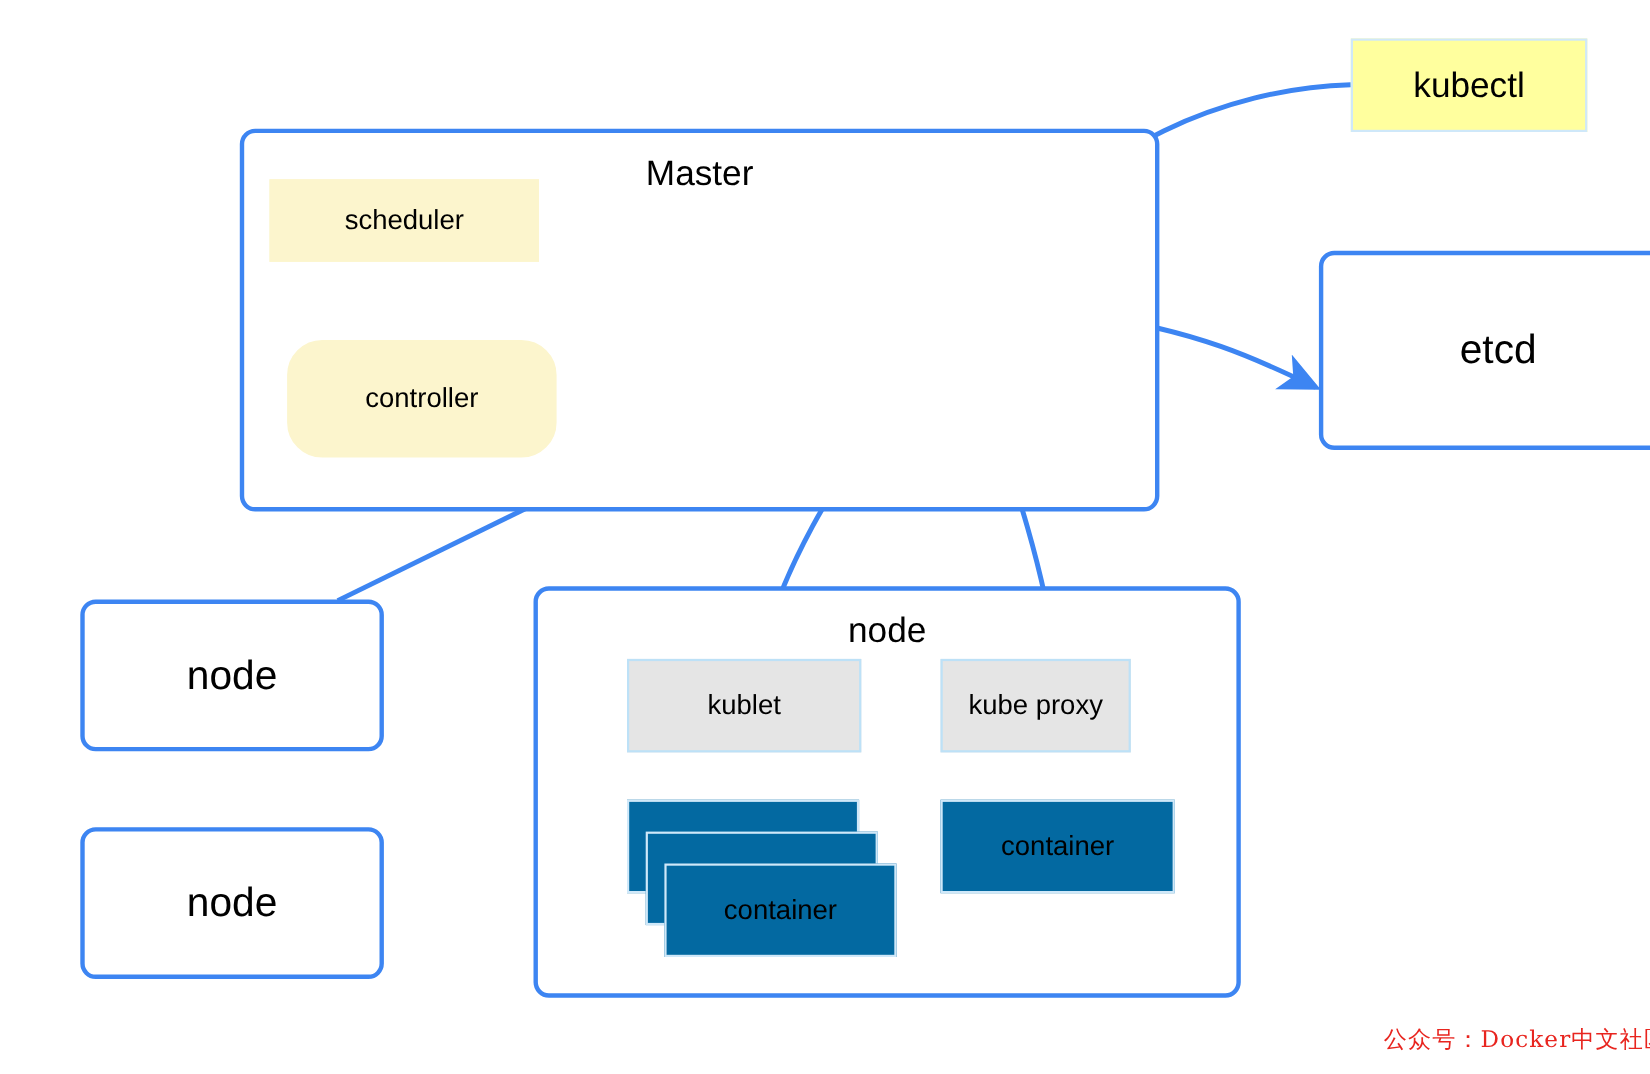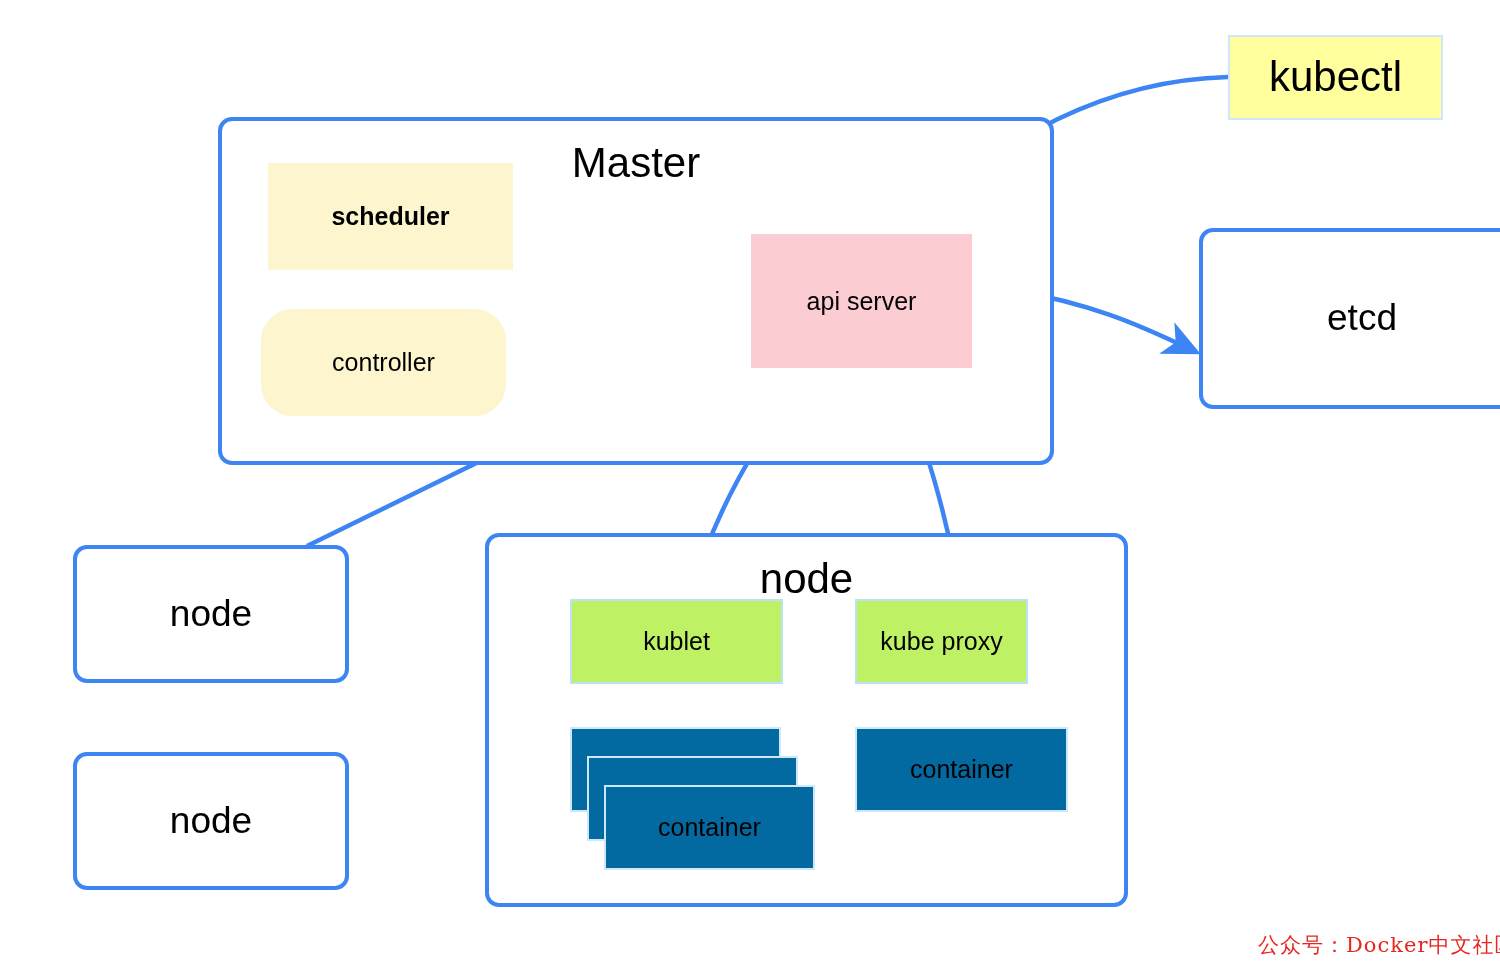--- a/index.html
+++ b/index.html
@@ -45,40 +45,40 @@
     padding-top: 18px;
   }
   
   .rect-box {
     border: 2px solid #cfe8f9;
   }
   .fill-yellow-pale { background: #fcf5cd; border-color: #fcf5cd; }
   .fill-yellow-bright { background: #ffff9e; border: 2px solid #cfe8f9; }
   .fill-pink-pale { background: #fbcdd2; border-color: #fbcdd2; }
   .fill-pink { background: #0369a1; border: 2px solid #cfe8f9; }
-  .fill-blue { background: #bef264; border-color: #bde1f7; text-align: center; }
+  .fill-blue { background: #e5e5e5; border-color: #bde1f7; text-align: center; }
 
   .stack-wrap { position: absolute; }
   .stack-item {
     position: absolute;
     box-sizing: border-box;
     display: flex;
     align-items: center;
     justify-content: center;
   }
   .watermark {
     position: absolute;
     color: #e8251f;
     font-family: "DejaVu Serif", serif;
     letter-spacing: 1px;
     white-space: nowrap;
   }
   .t20 { font-size: 21px; }
   .t24 { font-size: 25px; }
-  .t30 { font-size: 42px; }
+  .t30 { font-size: 32px; }
   .t34 { font-size: 37px; }
 </style>
 </head>
 <body>
 
 <div id="canvas">
 
   <svg id="edges" viewBox="0 0 1500 976">
     <defs>
       <marker id="ah" markerWidth="9" markerHeight="9" refX="7.2" refY="4.5" orient="auto" markerUnits="strokeWidth">
@@ -104,31 +104,28 @@
       <path d="M690,600 C710,520 760,430 808,380" marker-end="url(#ah)"></path>
 
       <path d="M960,600 C950,520 920,430 901,380" marker-end="url(#ah)"></path>
     </g>
   </svg>
 
   <div class="node-box container-box group-box t30" style="left:218px; top:117px; width:836px; height:348px;">
     <span>Master</span>
   </div>
 
-  <div class="node-box rect-box fill-yellow-pale t24" style="left:268px; top:163px; width:245px; height:107px;font-weight:bold;">
+  <div class="node-box rect-box fill-yellow-pale t24" style="left:245px; top:163px; width:245px; height:75px;">
     <span>scheduler</span>
   </div>
 
   <div class="node-box rect-box fill-yellow-pale t24" style="left:261px; top:309px; width:245px; height:107px;border-radius:32px;">
     <span>controller</span>
   </div>
 
-  <div class="node-box rect-box fill-pink-pale t24" style="left:751px; top:234px; width:221px; height:134px;">
-    <span>api server</span>
-  </div>
 
   <div class="node-box fill-yellow-bright t30" style="left:1228px; top:35px; width:215px; height:85px;">
     <span>kubectl</span>
   </div>
 
   <div class="node-box container-box t34" style="left:1199px; top:228px; width:326px; height:181px;">
     <span>etcd</span>
   </div>
 
   <div class="node-box container-box t34" style="left:73px; top:545px; width:276px; height:138px;">

